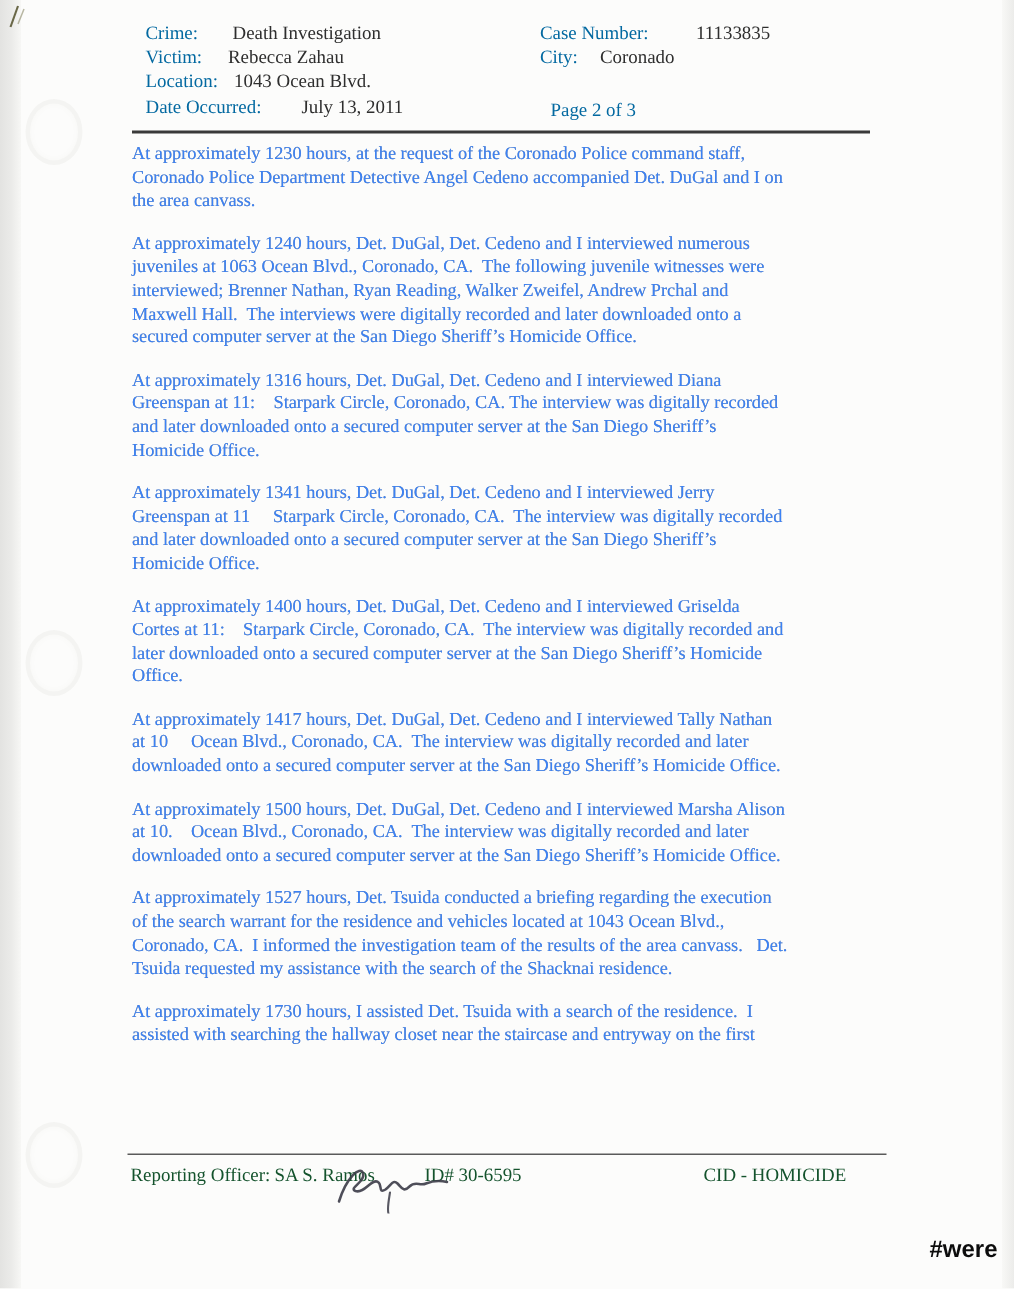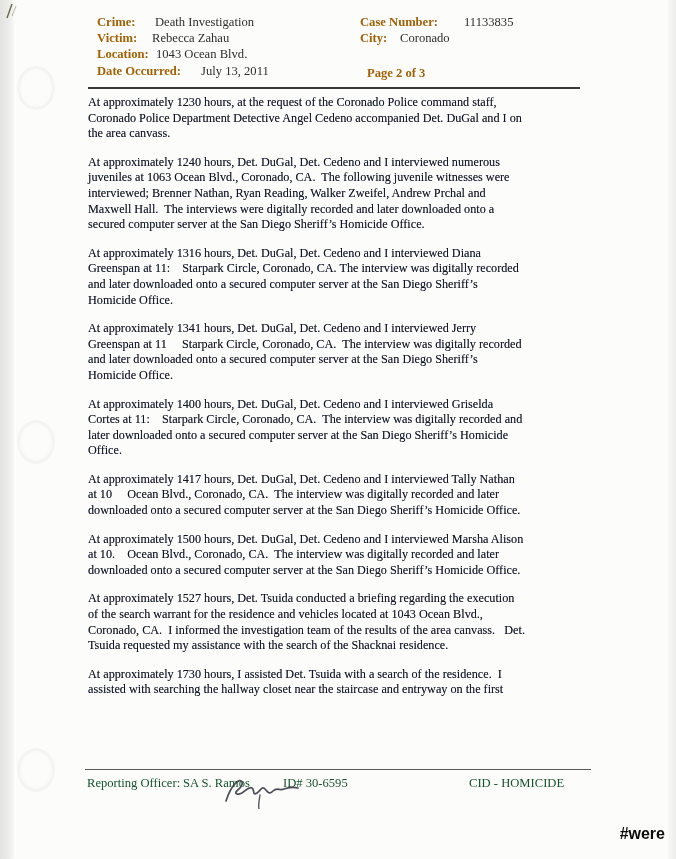--- a/index.html
+++ b/index.html
@@ -29,30 +29,30 @@
   .content{position:absolute;left:88px;top:0;width:504px;}
   .title{
     margin-top:30px;text-align:center;font-weight:bold;
     font-size:13.6px;line-height:16px;letter-spacing:.4px;color:#262626;
   }
   .subtitle{
     text-align:center;font-weight:bold;font-size:13px;line-height:17px;color:#262626;
   }
   .meta{position:relative;height:68px;margin-top:15px;font-size:12.6px;}
   .meta span{position:absolute;white-space:pre;}
-  .lbl{font-weight:bold;color:#a16207;}
+  .lbl{font-weight:normal;color:#0369a1;}
   .m-r0{top:0;} .m-r1{top:16px;} .m-r2{top:32px;} .m-r3{top:49px;}
 
   .rule-thick{
     margin-top:4px;width:492px;height:2px;background:#3a3a3a;
   }
   .bodytext{margin-top:6px;font-size:12.2px;}
   .bodytext p{
     margin:0 0 13px 0;padding:0;
-    white-space:pre;line-height:15.6px;color:#0f172a;
+    white-space:pre;line-height:15.6px;color:#3b82f6;
     text-shadow:0 0 .4px rgba(60,60,60,.55);
   }
 
   .footer{position:absolute;left:85px;top:769px;width:508px;font-size:12.6px;}
   .rule-thin{width:506px;height:1px;background:#5a5a5a;}
   .frow{position:relative;height:26px;}
   .frow span{position:absolute;white-space:pre;color:#14532d;}
   .frow1{margin-top:6px;} .frow2{margin-top:8px;}
   .f-label{left:2px;} 
   .sig{position:absolute;pointer-events:none;}

